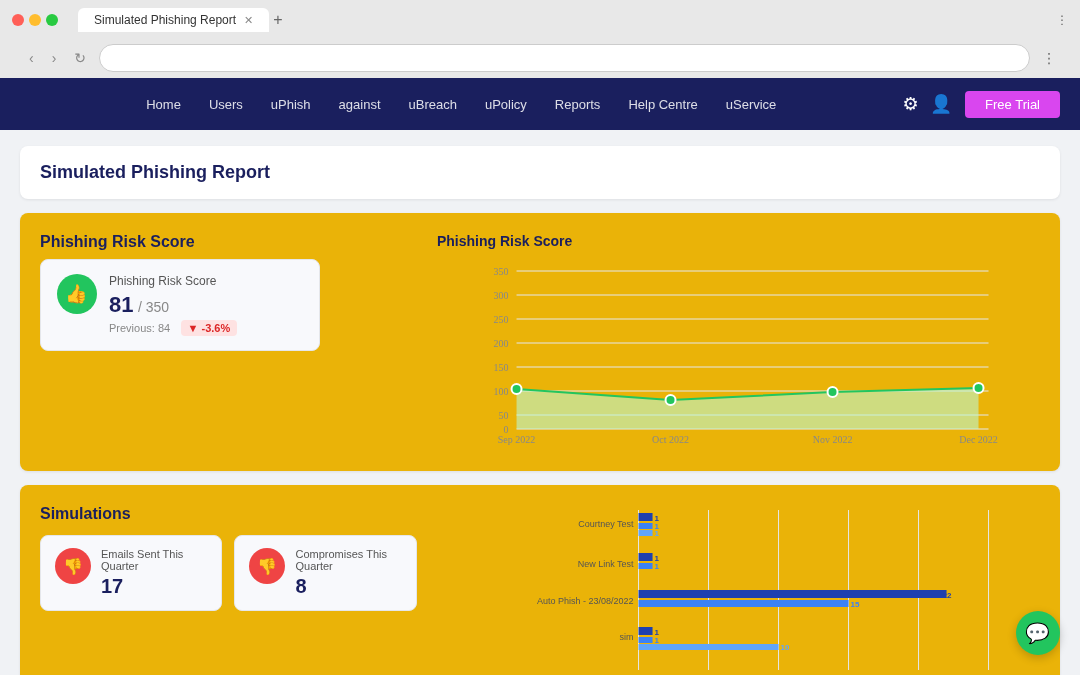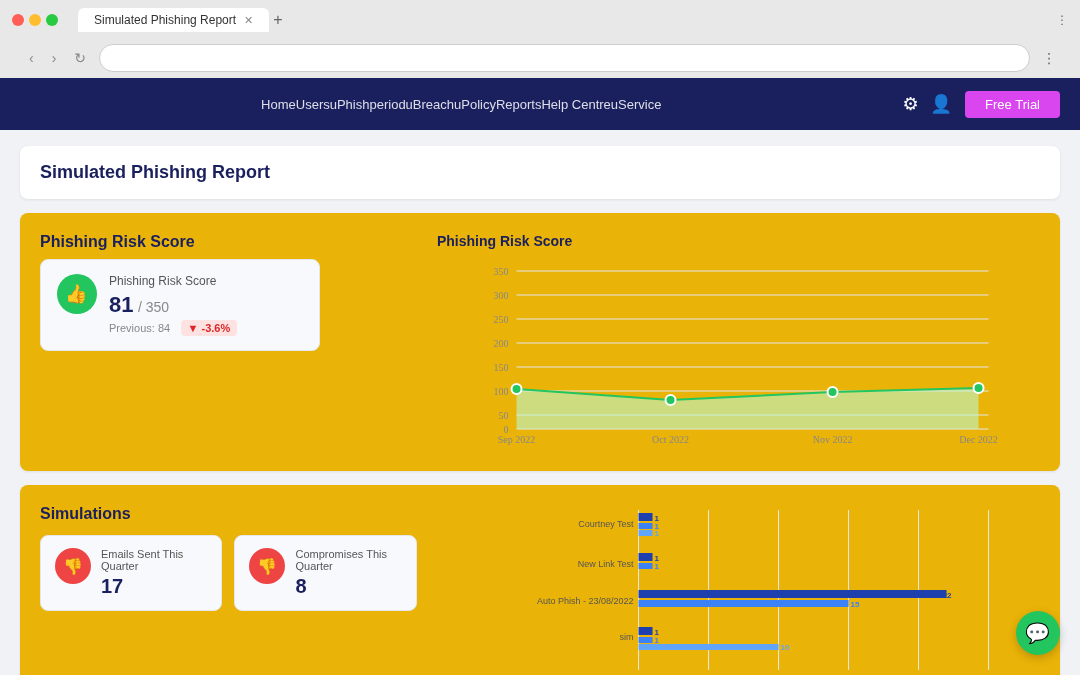--- a/index.html
+++ b/index.html
@@ -19,21 +19,21 @@
     .new-tab { background: none; border: none; font-size: 16px; color: #666; cursor: pointer; }
     .more-tabs { margin-left: auto; color: #666; font-size: 12px; }
     .browser-toolbar { background: #e8e8e8; padding: 6px 12px; display: flex; align-items: center; gap: 8px; }
     .nav-btn { background: none; border: none; color: #888; cursor: pointer; font-size: 14px; padding: 3px 5px; }
     .nav-btn:disabled { color: #ccc; }
     .address-bar { flex: 1; height: 28px; border: 1px solid #ccc; border-radius: 14px; background: white; padding: 0 12px; font-size: 13px; color: #333; outline: none; }
     .kebab { color: #666; font-size: 14px; margin-left: 4px; cursor: pointer; }
 
     
     .app-nav { background: #1a1f5e; display: flex; align-items: center; padding: 0 20px; height: 52px; }
-    .nav-links { display: flex; flex: 1; justify-content: center; }
+    .nav-links { display: flex; gap: 28px; flex: 1; justify-content: center; }
     .nav-link { color: rgba(255,255,255,0.85); font-size: 13px; text-decoration: none; cursor: pointer; }
     .nav-icons { display: flex; align-items: center; gap: 12px; }
     .nav-icon-btn { background: none; border: none; color: white; cursor: pointer; font-size: 18px; }
     .nav-action-btn { background: #d946ef; color: white; border: none; border-radius: 4px; padding: 6px 20px; font-size: 13px; cursor: pointer; }
 
     
     .main-content { background: #f0f2f5; padding: 16px 20px; height: calc(675px - 52px - 68px); overflow-y: auto; }
 
     
     .page-title-card { background: white; border-radius: 8px; padding: 16px 20px; margin-bottom: 14px; box-shadow: 0 1px 3px rgba(0,0,0,0.08); }
@@ -101,21 +101,21 @@
     <input class="address-bar" type="text" value="" style="">
     <span class="kebab">⋮</span>
   </div>
 </div>
 
 <nav class="app-nav">
   <div class="nav-links">
     <a class="nav-link">Home</a>
     <a class="nav-link">Users</a>
     <a class="nav-link">uPhish</a>
-    <a class="nav-link">period</a>
+    <a class="nav-link">against</a>
     <a class="nav-link">uBreach</a>
     <a class="nav-link">uPolicy</a>
     <a class="nav-link">Reports</a>
     <a class="nav-link">Help Centre</a>
     <a class="nav-link">uService</a>
   </div>
   <div class="nav-icons">
     <button class="nav-icon-btn">⚙</button>
     <button class="nav-icon-btn">👤</button>
     <button class="nav-action-btn">Free Trial</button>

